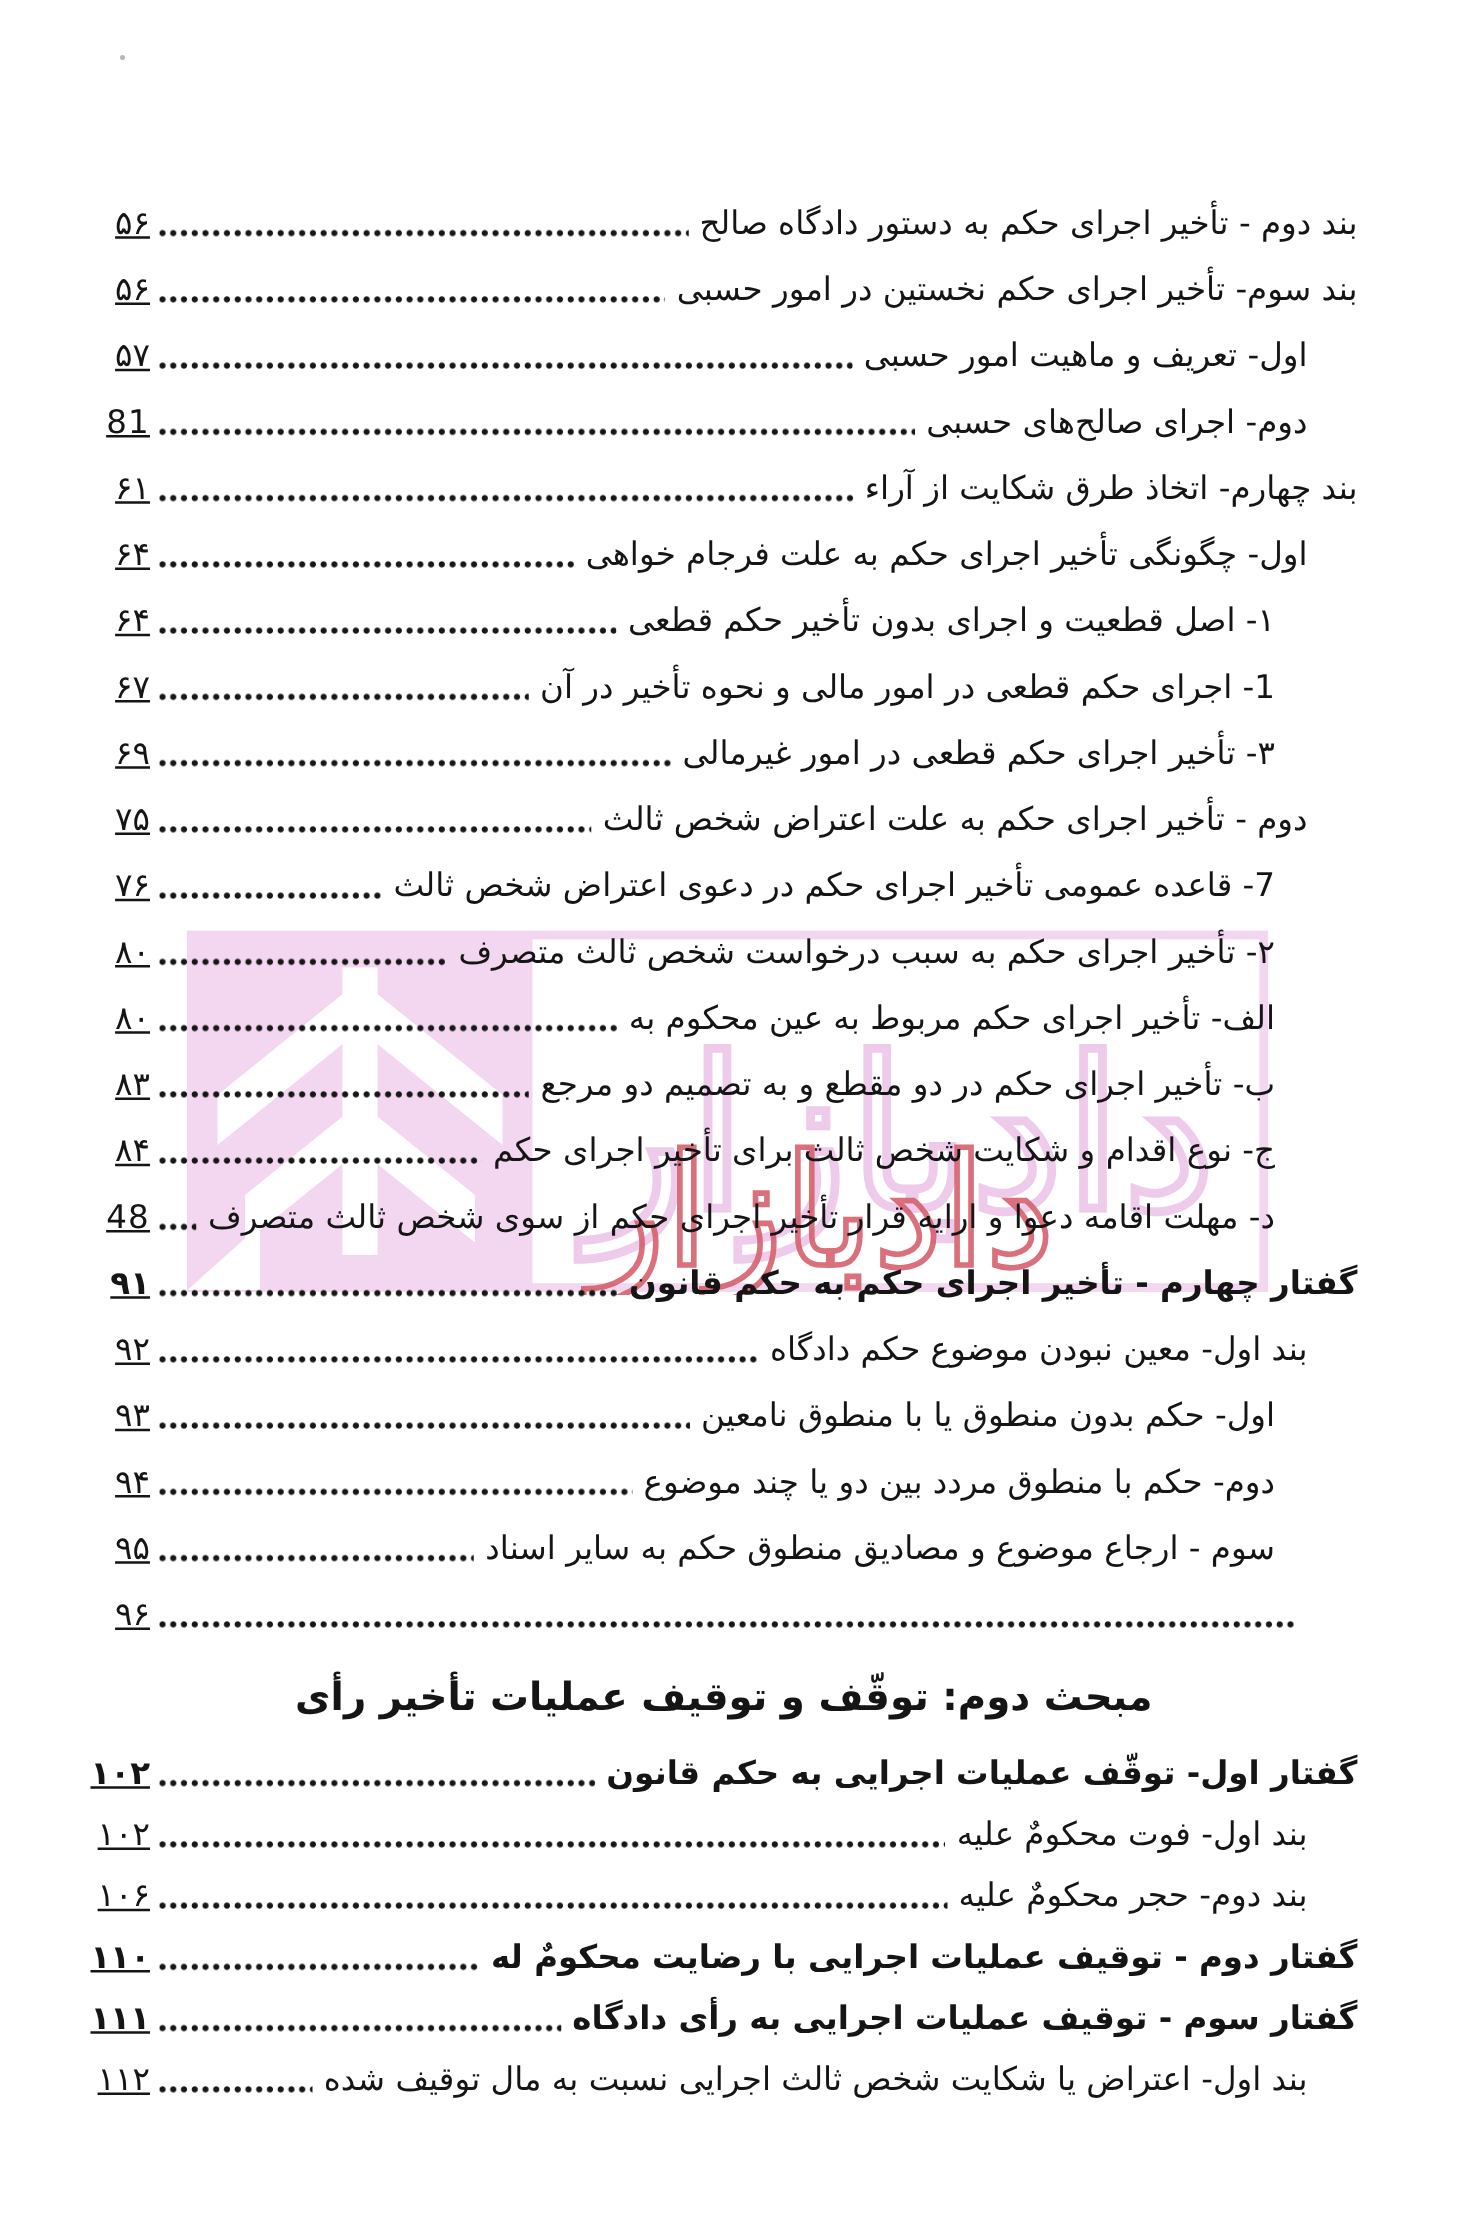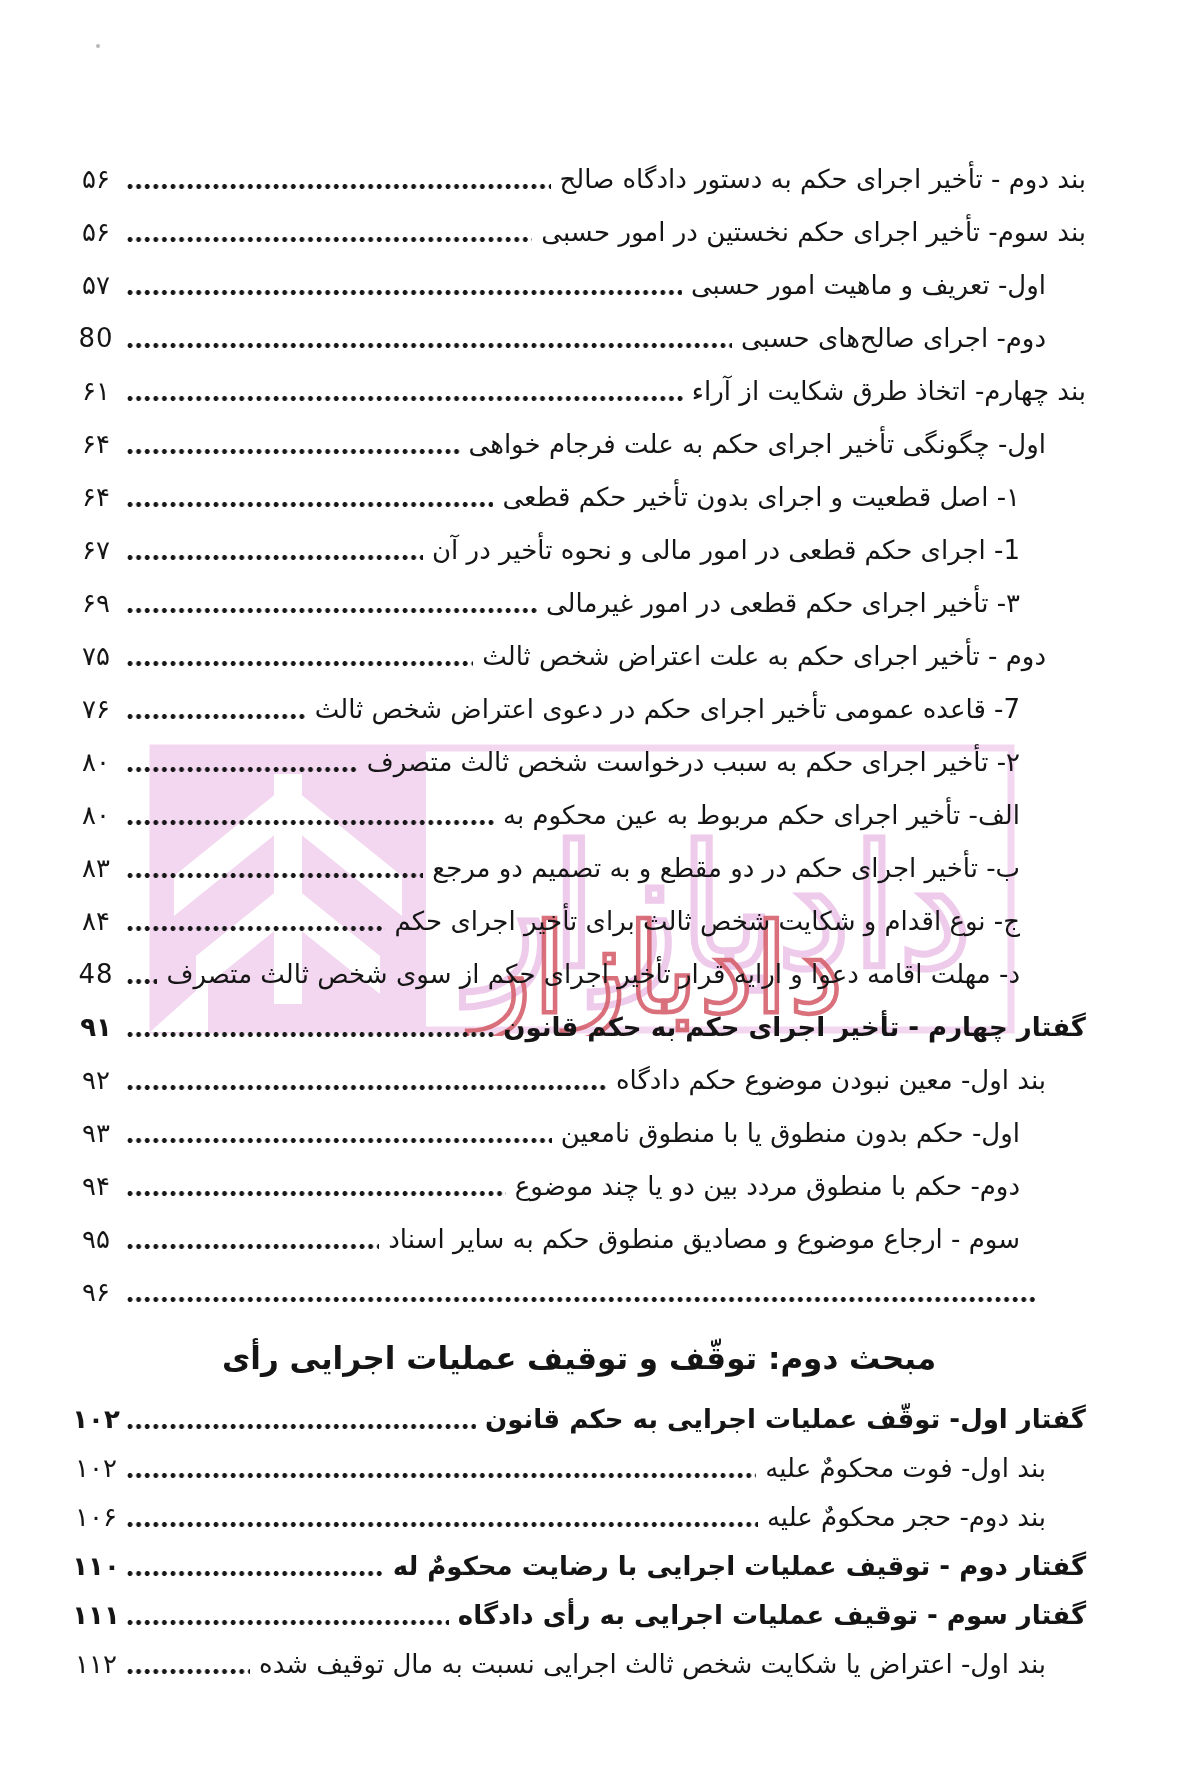--- a/index.html
+++ b/index.html
@@ -19,21 +19,21 @@
   .block2 .row{height:49px;}
   .row.bold{font-weight:bold;}
   .row.indent1{padding-right:40px;}
   .row.indent2{padding-right:66px;}
   .label{flex:0 0 auto;}
   .leader{
     flex:1 1 auto;height:7px;margin:16px 9px 0 7px;min-width:18px;
     background-image:radial-gradient(circle at 3px 3.5px,#171717 2.1px,transparent 2.8px);
     background-size:8.6px 7px;background-repeat:repeat-x;background-position:left center;
   }
-  .pagenum{flex:0 0 auto;min-width:48px;text-align:center;letter-spacing:1px;}
+  .pagenum{flex:0 0 auto;min-width:48px;text-align:right;letter-spacing:1px;text-decoration:underline;}
   .section-heading{
     height:72px;margin-top:4px;display:flex;align-items:center;justify-content:center;
     font-size:31px;font-weight:bold;letter-spacing:0;
   }
 </style>
 </head>
 <body>
 
 <div class="speck"></div>
 
@@ -70,21 +70,21 @@
     <span class="pagenum">۵۶</span>
   </div>
       <div class="row indent1">
     <span class="label">اول- تعریف و ماهیت امور حسبی</span>
     <span class="leader"></span>
     <span class="pagenum">۵۷</span>
   </div>
       <div class="row indent1">
     <span class="label">دوم- اجرای صالح‌های حسبی</span>
     <span class="leader"></span>
-    <span class="pagenum">80</span>
+    <span class="pagenum">81</span>
   </div>
       <div class="row">
     <span class="label">بند چهارم- اتخاذ طرق شکایت از آراء</span>
     <span class="leader"></span>
     <span class="pagenum">۶۱</span>
   </div>
       <div class="row indent1">
     <span class="label">اول- چگونگی تأخیر اجرای حکم به علت فرجام خواهی</span>
     <span class="leader"></span>
     <span class="pagenum">۶۴</span>
@@ -162,21 +162,21 @@
       <div class="row indent2">
     <span class="label">سوم - ارجاع موضوع و مصادیق منطوق حکم به سایر اسناد</span>
     <span class="leader"></span>
     <span class="pagenum">۹۵</span>
   </div>
       <div class="row indent1">
     <span class="leader"></span>
     <span class="pagenum">۹۶</span>
   </div>
     </div>
-  <div class="section-heading">مبحث دوم: توقّف و توقیف عملیات اجرایی رأی</div>
+  <div class="section-heading">مبحث دوم: توقّف و توقیف عملیات تأخیر رأی</div>
   <div class="block2" id="block2">
       <div class="row bold">
     <span class="label">گفتار اول- توقّف عملیات اجرایی به حکم قانون</span>
     <span class="leader"></span>
     <span class="pagenum">۱۰۲</span>
   </div>
       <div class="row indent1">
     <span class="label">بند اول- فوت محکومٌ علیه</span>
     <span class="leader"></span>
     <span class="pagenum">۱۰۲</span>

